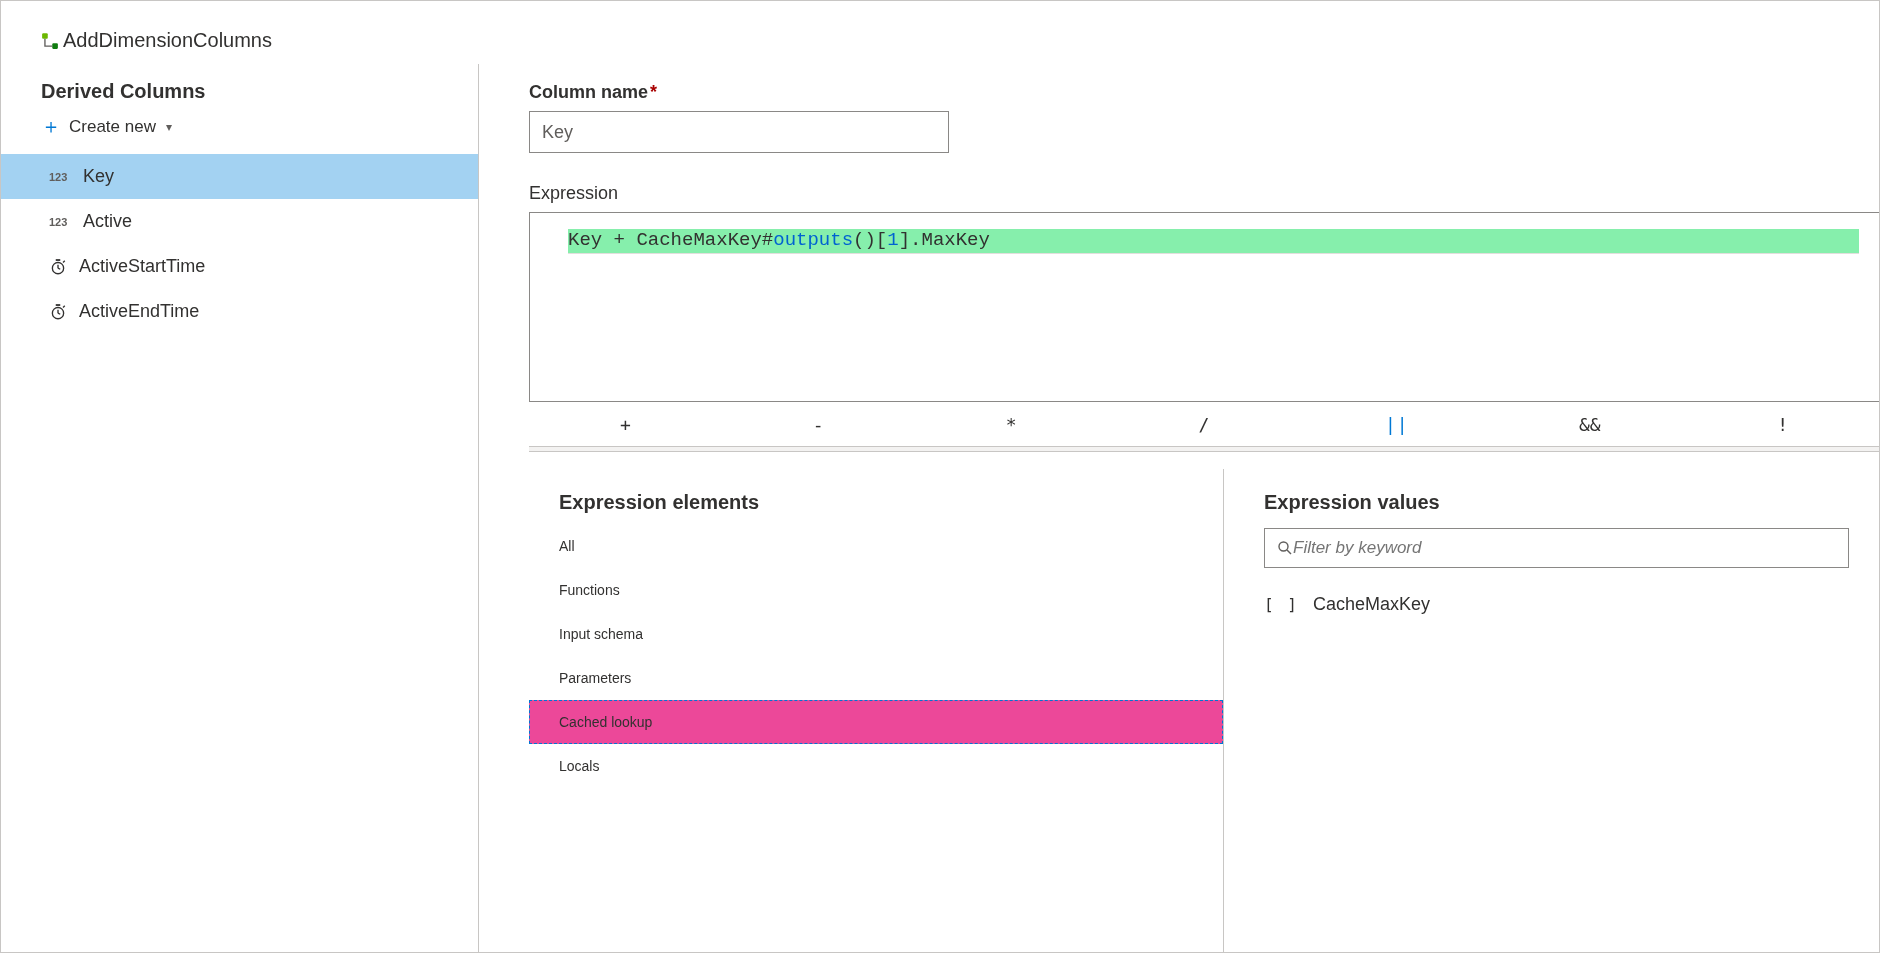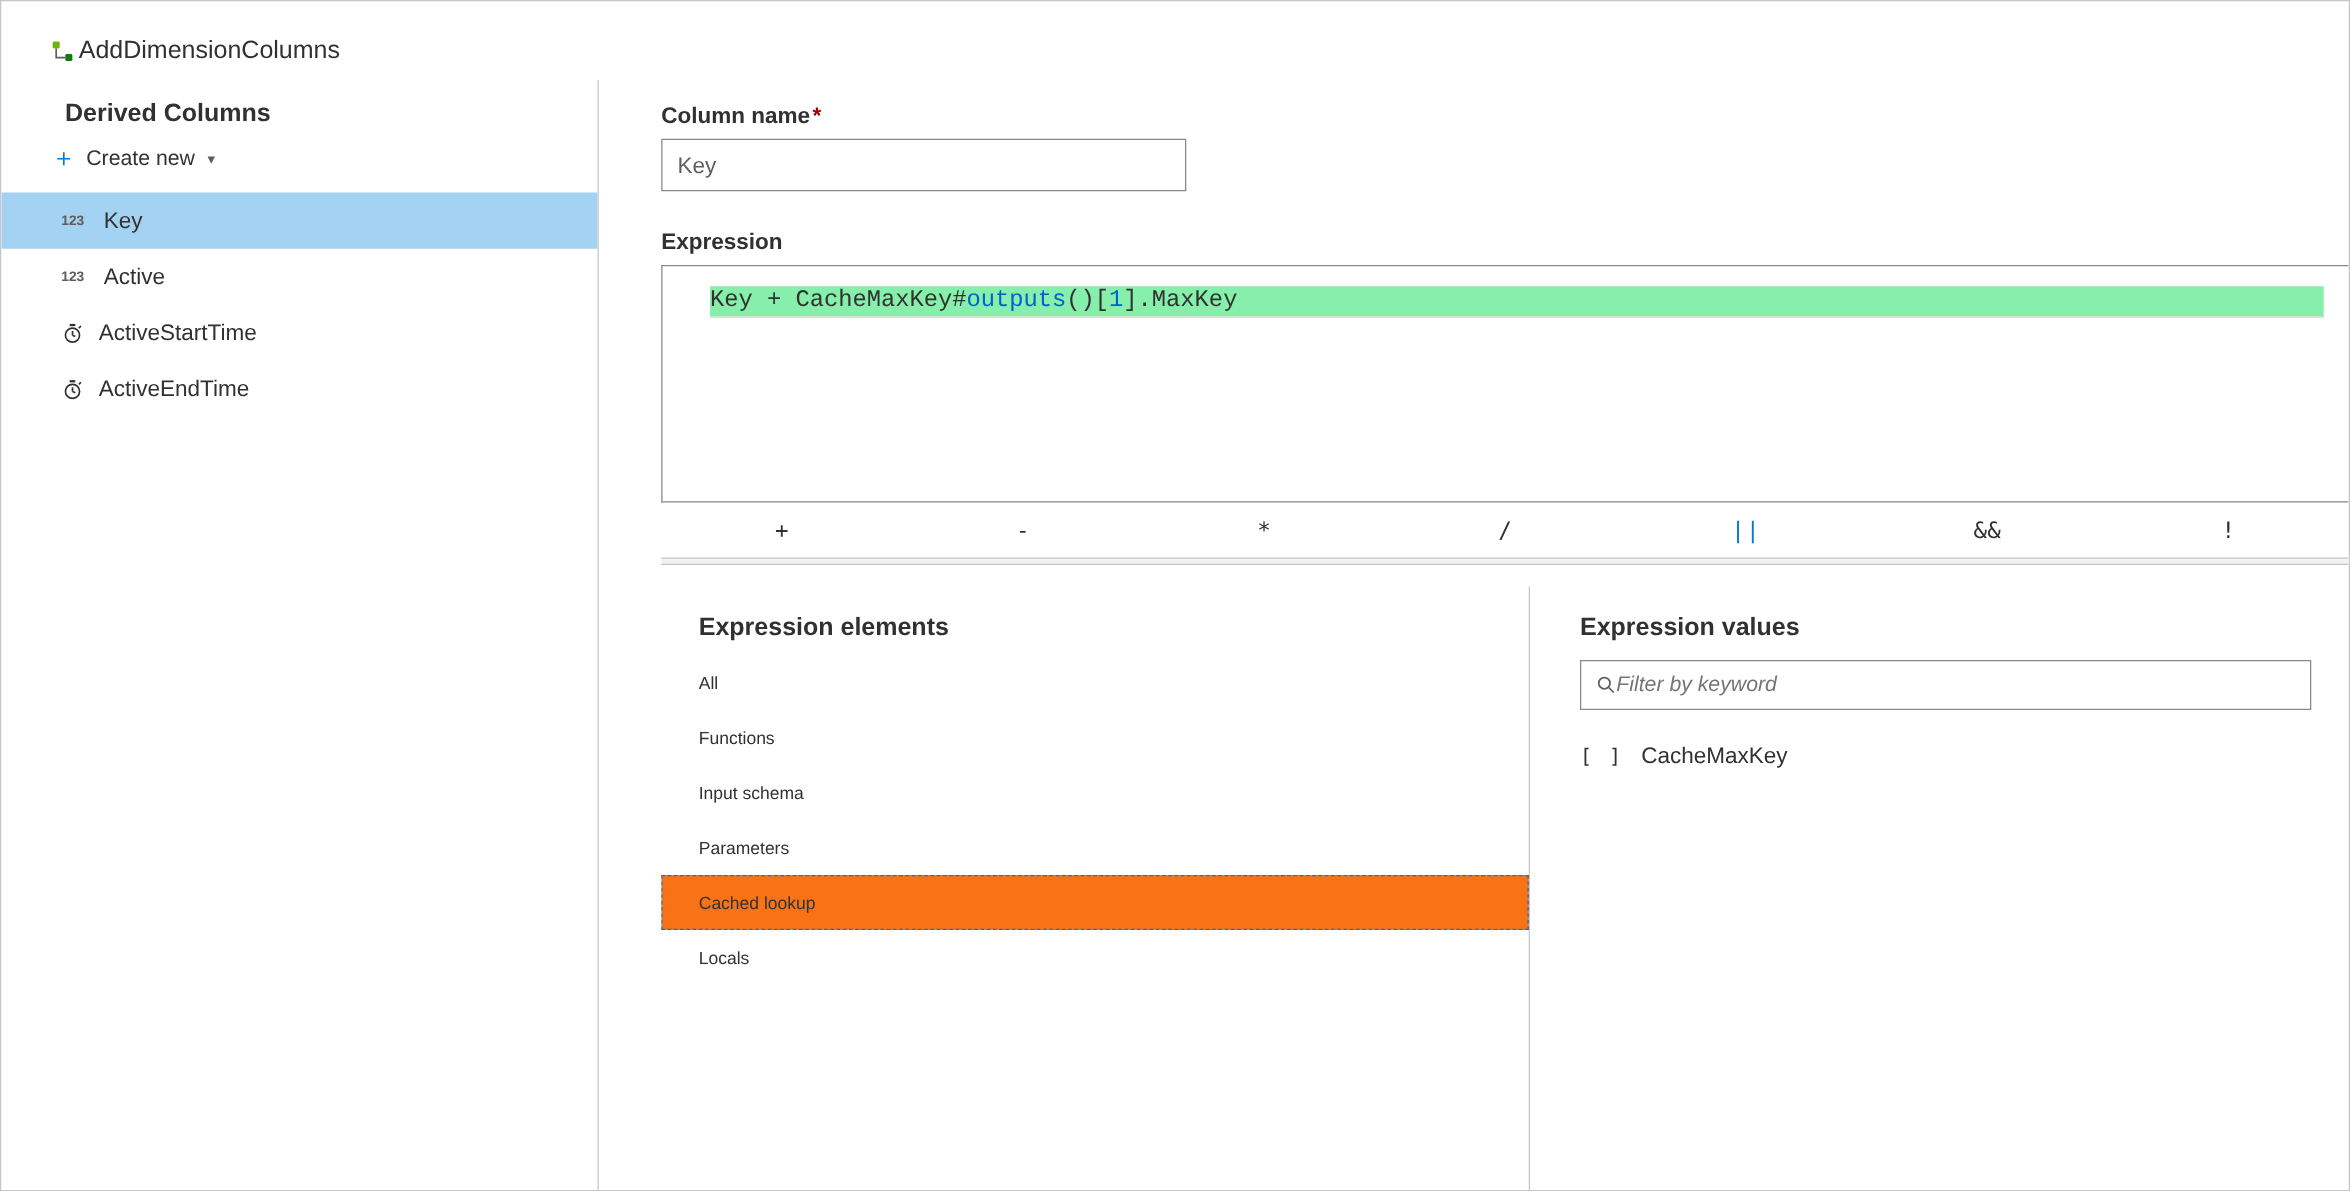--- a/index.html
+++ b/index.html
@@ -22,21 +22,21 @@
   }
   .body { display: flex; flex: 1; overflow: hidden; }
   .sidebar {
     width: 478px;
     border-right: 1px solid #c8c6c4;
     padding-top: 8px;
     display: flex;
     flex-direction: column;
   }
   .section-heading {
-    font-size: 20px; font-weight: 600; padding: 8px 40px 4px 40px; margin-left: 11px;
+    font-size: 20px; font-weight: 600; padding: 8px 40px 4px 40px;
   }
   .create-new {
     display: flex; align-items: center; gap: 8px;
     padding: 6px 40px 14px 40px; cursor: pointer; color: #323130;
     font-size: 17px;
   }
   .plus-icon { color: #0078d4; font-size: 20px; font-weight: 300; }
   .chevron { font-size: 12px; color: #605e5c; margin-left: 2px; }
   .col-list { list-style: none; }
   .col-item {
@@ -52,21 +52,21 @@
   .main { flex: 1; padding: 18px 0 0 50px; display: flex; flex-direction: column; overflow: hidden; }
   .field-label {
     font-size: 18px; font-weight: 600; margin-bottom: 8px;
   }
   .required { color: #a80000; margin-left: 2px; }
   .colname-input {
     width: 420px; height: 42px; padding: 6px 12px;
     border: 1px solid #8a8886; font-size: 18px; color: #605e5c;
     font-family: inherit;
   }
-  .expr-label { font-size: 18px; font-weight: 700; margin: 30px 0 8px 0; }
+  .expr-label { font-size: 18px; font-weight: 400; margin: 30px 0 8px 0; }
   .expr-box {
     border: 1px solid #8a8886; border-right: none;
     height: 190px; padding: 16px 20px 0 38px;
     font-family: Consolas, "Courier New", monospace;
     font-size: 19px; color: #323130;
     position: relative;
   }
   .expr-line { display: inline-block; border-bottom: 1px solid #e1dfdd; padding-bottom: 2px; width: 100%; background:#86efac; }
   .tok-kw { color: #0062d1; }
   .tok-num { color: #0062d1; }
@@ -82,21 +82,21 @@
     border-bottom: 1px solid #c8c6c4;
     background: #f3f2f1;
     margin-right: 0;
   }
   .lower { display: flex; flex: 1; overflow: hidden; margin-top: 17px; }
   .elements-panel { width: 700px; border-right: 1px solid #c8c6c4; padding: 22px 0 0 0; }
   .elements-heading { font-size: 20px; font-weight: 600; padding: 0 30px 10px 30px; }
   .elem-list { list-style: none; }
   .elem-item { padding: 14px 30px; font-size: 14px; cursor: pointer; }
   .elem-item.selected {
-    background: #f97316;
+    background: #ec4899;
     outline: 1px dashed #0078d4;
     outline-offset: -1px;
   }
   .values-panel { flex: 1; padding: 22px 30px 0 40px; }
   .values-heading { font-size: 20px; font-weight: 600; margin-bottom: 14px; }
   .filter-wrap {
     display: flex; align-items: center; 
     border: 1px solid #8a8886; height: 40px; padding: 0 12px;
     width: 585px;
   }

